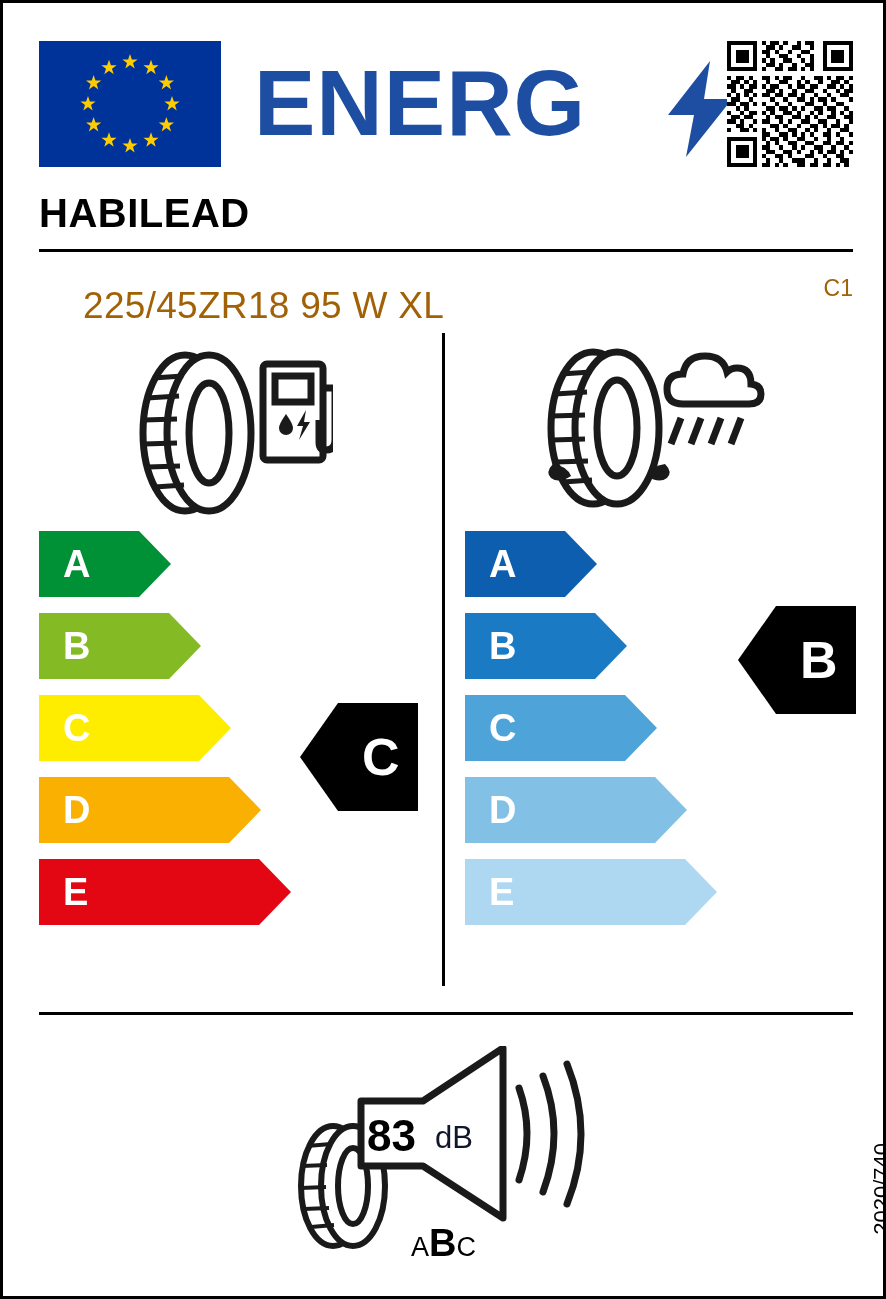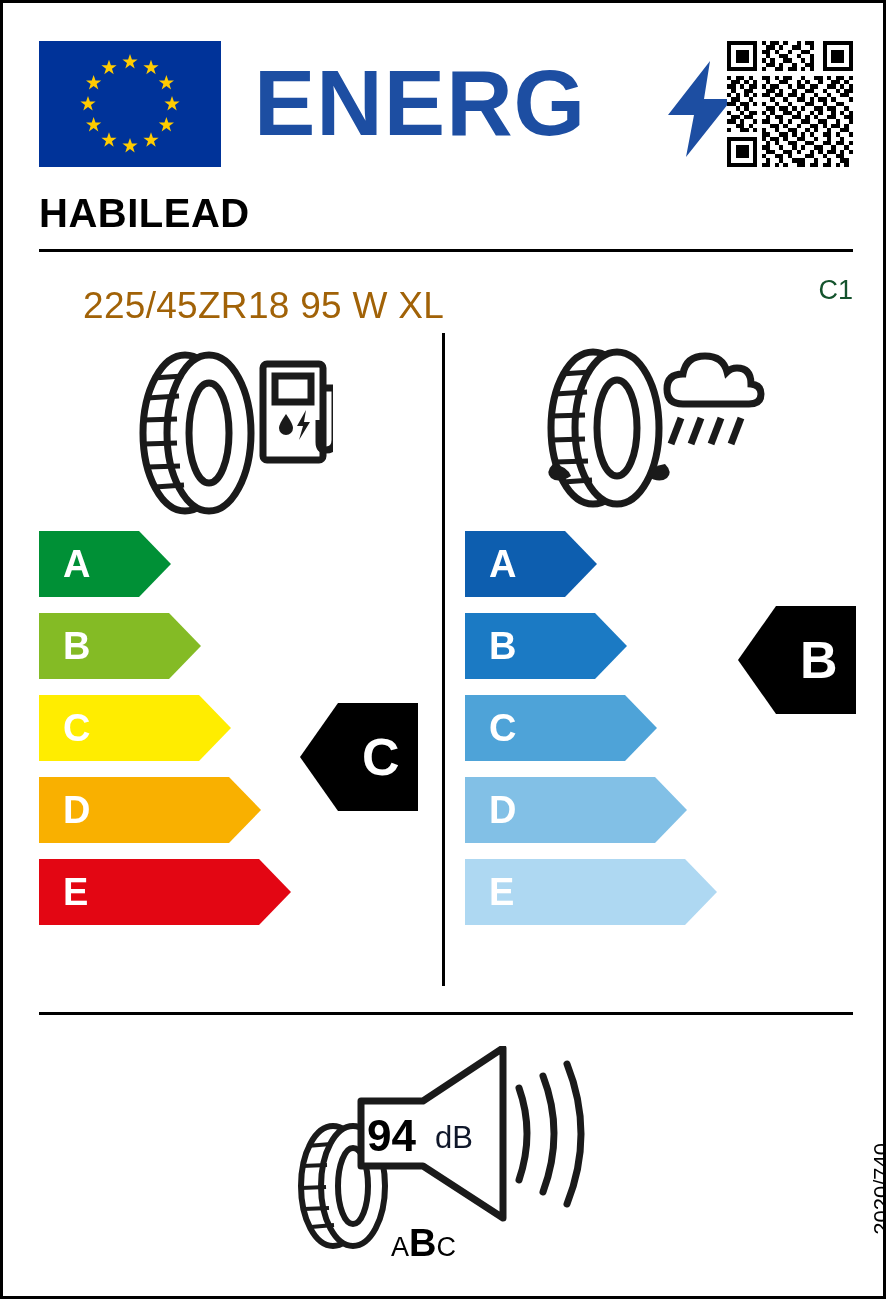--- a/index.html
+++ b/index.html
@@ -110,22 +110,22 @@
     top: 16px;
     font-size: 37px;
     color: #a16207;
     letter-spacing: 0.3px;
     margin-left: 44px;
   }
   .tyre-class {
     position: absolute;
     right: 0;
     top: 6px;
-    font-size: 27px;
-    color: #14532d;
+    font-size: 23px;
+    color: #a16207;
   }
 
   
   .divider {
     position: absolute;
     left: 439px;
     top: 330px;
     width: 3px;
     height: 653px;
     background: #000;
@@ -206,21 +206,21 @@
   .noise-db-unit {
     position: absolute;
     left: 144px;
     top: 76px;
     font-size: 31px;
     color: #0f172a;
     line-height: 1;
   }
   .noise-classes {
     position: absolute;
-    left: 100px;
+    left: 120px;
     top: 178px;
     line-height: 1;
   }
   .noise-classes span { color: #000; }
   .nc-small { font-size: 27px; }
   .nc-big { font-size: 38px; font-weight: bold; }
 
   
   .regulation {
     position: absolute;
@@ -722,21 +722,21 @@
           <line x1="20" y1="181" x2="43" y2="179"></line>
         </g>
         <polygon points="70,55 132,55 212,2 212,172 132,120 70,120" fill="#ffffff" stroke="#1a1a1a" stroke-width="7" stroke-linejoin="round"></polygon>
         <g fill="none" stroke="#1a1a1a" stroke-width="7" stroke-linecap="round">
           <path d="M228 42 q16 45 0 92"></path>
           <path d="M252 30 q22 57 0 116"></path>
           <path d="M276 18 q28 70 0 140"></path>
         </g>
       </svg>
     </div>
-    <div class="noise-db">94</div>
+    <div class="noise-db">83</div>
     <div class="noise-db-unit">dB</div>
     <div class="noise-classes">
       <span class="nc-small">A</span><span class="nc-big">B</span><span class="nc-small">C</span>
     </div>
   </div>
 
   <div class="regulation">2020/740</div>
 
 </div>
 

